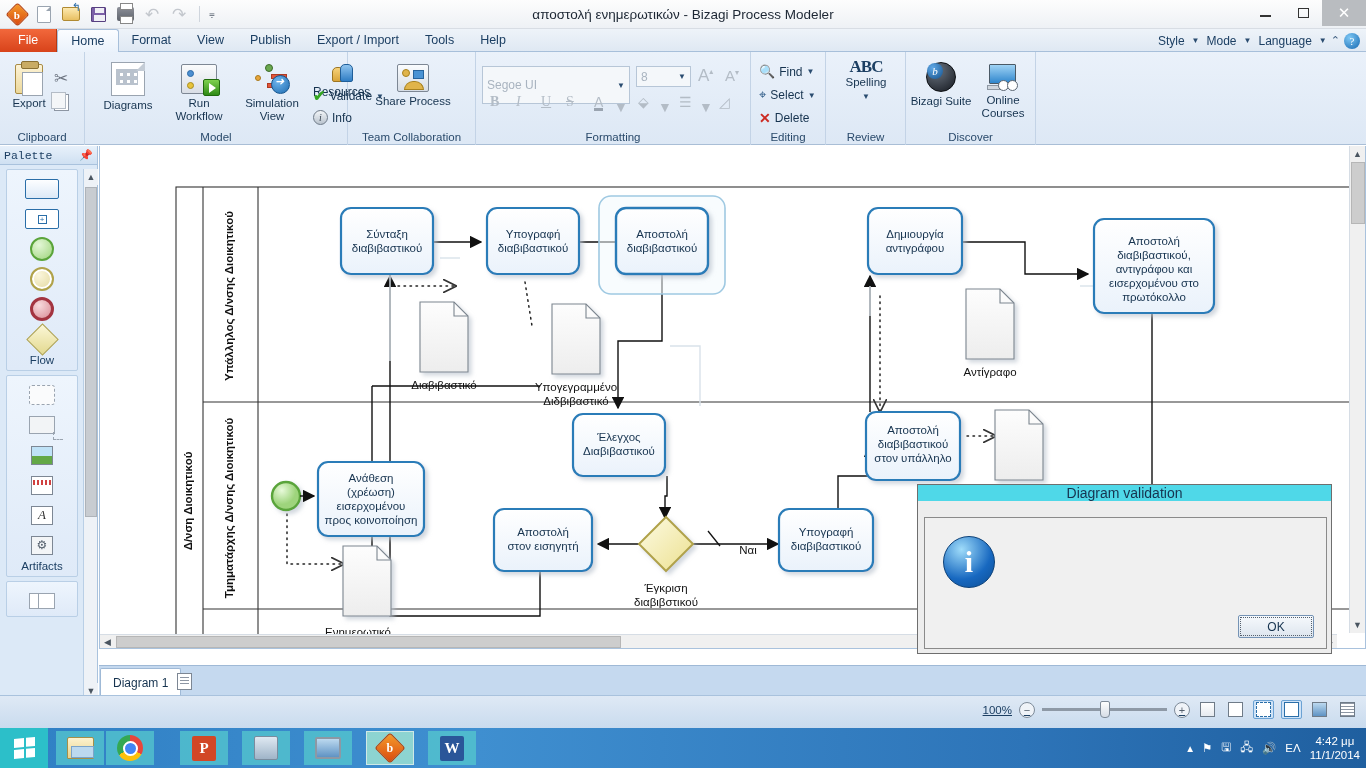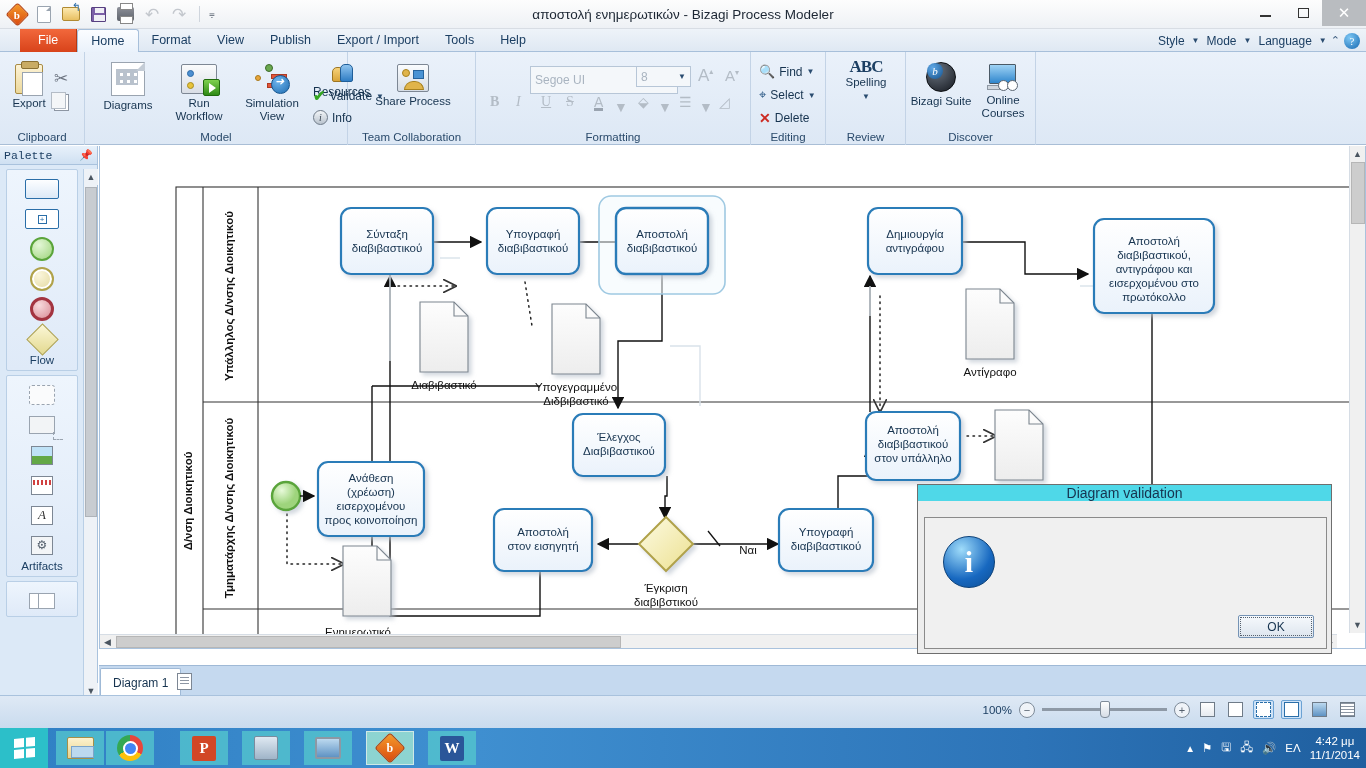--- a/index.html
+++ b/index.html
@@ -52,21 +52,21 @@
 
   
   .tabbar {
     position:absolute; left:0; top:29px; width:1366px; height:23px;
     background:linear-gradient(#eef3f9,#dfe8f3);
     border-bottom:1px solid #a7bfda;
   }
   .tab { float:left; height:23px; line-height:22px; padding:0 13px; font-size:12.5px;
          color:#1c3f63; cursor:default; }
   .tab.file { background:linear-gradient(#f2683c,#d8431a); color:#fff; font-weight:normal;
-              padding:0 18px; border-right:1px solid #b53a13;margin-left:20px; }
+              padding:0 18px; border-right:1px solid #b53a13; }
   .tab.active { background:linear-gradient(#fbfdff,#eaf2fb); border:1px solid #a7bfda;
                 border-bottom:1px solid #eaf2fb; border-radius:3px 3px 0 0; height:24px; }
   .rightmenu { position:absolute; right:6px; top:0; height:23px; display:flex; align-items:center;
                gap:4px; font-size:12px; color:#1c3f63; }
   .rightmenu .mi{padding:0 3px;}
   .caret{ font-size:8px; color:#2a4c70; }
   .help-circ{ width:16px;height:16px;border-radius:50%;background:radial-gradient(circle at 35% 30%,#7ec8f5,#1567b0);
               color:#fff;font-size:11px;display:flex;align-items:center;justify-content:center;font-family:"Liberation Serif",serif;}
   .chev-up{ color:#3f5f80; font-size:11px; }
 
@@ -176,21 +176,21 @@
   .hscroll .ar{position:absolute;top:0;width:15px;height:13px;display:flex;align-items:center;justify-content:center;font-size:9px;color:#4a5560;}
 
   
   .doctabs{position:absolute;left:99px;top:665px;width:1267px;height:30px;background:#c5d9ef;border-top:1px solid #9fb9d6;}
   .doctab{position:absolute;left:1px;top:2px;height:28px;padding:0 12px;line-height:28px;background:#fff;
           border:1px solid #9fb9d6;border-bottom:none;border-radius:2px 2px 0 0;font-size:12px;color:#16334f;}
   .doctab-ico{position:absolute;left:78px;top:7px;width:15px;height:17px;border:1px solid #7d8794;background:#fff;}
   .doctab-ico:before{content:'';position:absolute;left:2px;top:3px;right:2px;bottom:3px;
      background:repeating-linear-gradient(to bottom,#8d96a3 0 1px,transparent 1px 3px);}
   .statusbar{position:absolute;left:0;top:695px;width:1366px;height:33px;background:linear-gradient(#dfe9f5,#c9dbee);border-top:1px solid #a9c2dd;}
-  .zoomwrap{position:absolute;right:8px;top:4px;display:flex;align-items:center;gap:7px;font-size:11.5px;color:#1c3f63;}
+  .zoomwrap{position:absolute;right:8px;top:4px;display:flex;align-items:center;gap:7px;font-size:11.5px;color:#1c3f63;text-decoration:underline;}
   .zcirc{width:16px;height:16px;border-radius:50%;border:1.5px solid #7e8b99;color:#55606d;font-size:11px;
          display:flex;align-items:center;justify-content:center;background:#eff3f8;}
   .ztrack{width:125px;height:3px;background:#8e99a6;position:relative;}
   .zthumb{position:absolute;left:58px;top:-7px;width:10px;height:17px;background:linear-gradient(#fdfefe,#d6dde6);border:1px solid #7e8b99;border-radius:2px 2px 4px 4px;}
   .zb{width:21px;height:19px;border:1px solid transparent;display:flex;align-items:center;justify-content:center;}
   .zb.on{border:1px solid #6ba2d4;background:#cfe3f7;border-radius:2px;}
   .zico{width:15px;height:15px;border:1px solid #6f7b88;background:#fff;position:relative;}
 
   
   .dialog{position:absolute;left:917px;top:484px;width:415px;height:170px;background:#ededed;border:1px solid #6e6e6e;}
@@ -361,21 +361,21 @@
             <i class="s1"></i>
             <i class="s2"></i>
             <i class="s3"></i>
           </span>
         <span>Share Process</span>
       </div>
       <div class="glabel">Team Collaboration</div>
     </div>
 
     <div class="rgroup" style="left:476px;width:275px;">
-      <div class="fontbox" style="left:6px;top:14px;width:148px;height:28px;margin-left:48px;">
+      <div class="fontbox" style="left:6px;top:14px;width:148px;height:38px;">
         <span>Segoe UI</span>
         <span class="caret">▼</span>
       </div>
       <div class="fontbox" style="left:160px;top:14px;width:55px;height:21px;">
         <span>8</span>
         <span class="caret">▼</span>
       </div>
       <div class="fmtbtn" style="left:222px;top:14px;font-size:17px;">A<sup style="font-size:8px">▴</sup></div>
       <div class="fmtbtn" style="left:249px;top:15px;font-size:15px;">A<sup style="font-size:8px">▾</sup></div>
       <div class="fmtbtn" style="left:14px;top:42px;font-family:'Liberation Serif',serif;font-weight:bold;">B</div>

